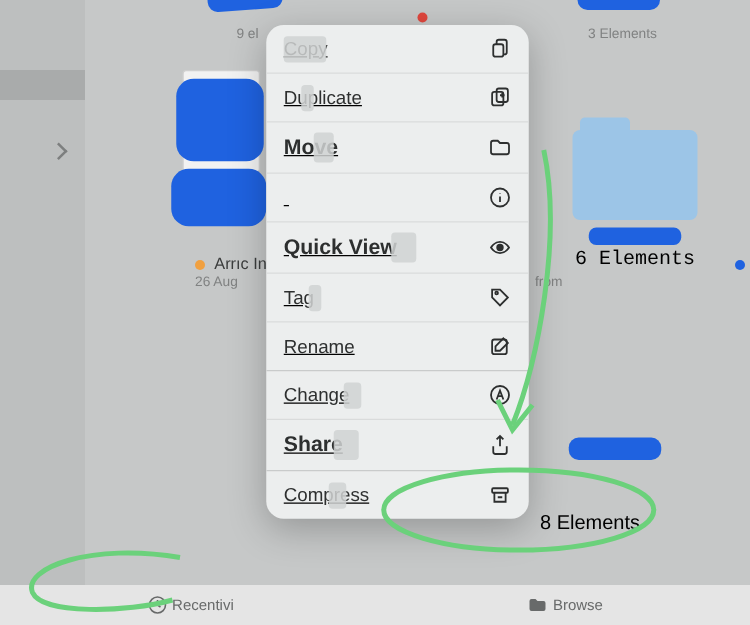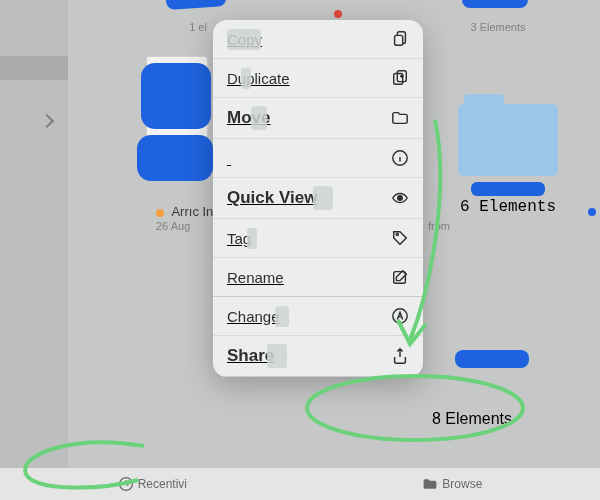--- a/index.html
+++ b/index.html
@@ -164,21 +164,21 @@
   <div class="selrow"></div>
   <div class="chev"></div>
 </div>
 
 <div class="content">
 
   <div class="item" style="left:60px; top:-40px;">
     <div class="thumb">
         <div class="scribble" style="left:8px;top:30px;width:60px;height:18px;transform:rotate(-4deg);"></div>
       </div>
-    <div class="sub">1 el</div>
+    <div class="sub">9 el</div>
   </div>
   <div class="dot red" style="left:266px; top:10px;"></div>
   <div class="item" style="left:360px; top:-40px;">
     <div class="thumb">
         <div class="scribble" style="left:4px;top:28px;width:66px;height:20px;"></div>
       </div>
     <div class="sub">3 Elements</div>
   </div>
 
   <div class="bigitem">
@@ -265,20 +265,27 @@
       <span class="label">Change<span class="blur" style="left:48px;width:14px;"></span></span>
       <span class="ic"><svg viewBox="0 0 20 20">
             <circle cx="10" cy="10" r="8"></circle>
             <path d="M7 14l3-8 3 8M8 11h4"></path>
           </svg></span>
     </div>
     <div class="row sep">
       <span class="label strong">Share<span class="blur" style="left:40px;width:20px;"></span></span>
       <span class="ic"><svg viewBox="0 0 20 20">
             <path d="M10 2v9M7 5l3-3 3 3M4 11v5a2 2 0 0 0 2 2h8a2 2 0 0 0 2-2v-5"></path>
+          </svg></span>
+    </div>
+    <div class="row">
+      <span class="label">Compress<span class="blur" style="left:36px;width:14px;"></span></span>
+      <span class="ic"><svg viewBox="0 0 20 20">
+            <rect x="3" y="4" width="14" height="4" rx="1"></rect>
+            <path d="M5 8v8h10V8M8 12h4"></path>
           </svg></span>
     </div>
   </div>
 
 </div>
 
 <svg class="anno" style="left:380px; top:110px;" width="80" height="260">
   <path d="M55 10 C 70 80, 50 180, 30 230" stroke="#6bd17b" stroke-width="4" fill="none"></path>
   <path d="M18 210 L30 234 L46 214" stroke="#6bd17b" stroke-width="4" fill="none"></path>
 </svg>

